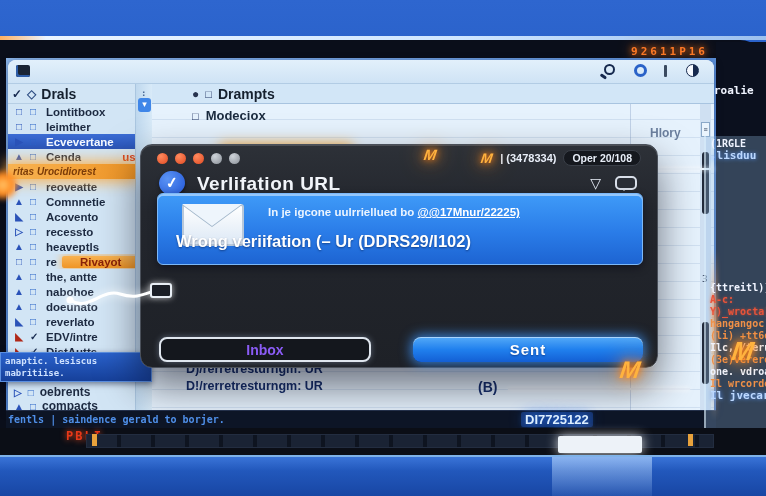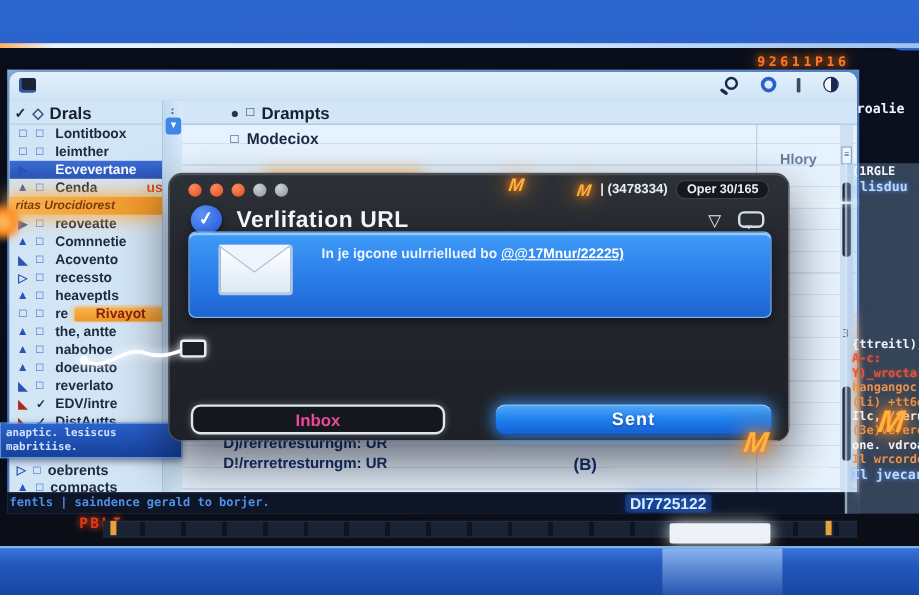--- a/index.html
+++ b/index.html
@@ -122,21 +122,21 @@
     box-shadow:0 0 10px rgba(70,140,255,.45),inset 0 0 8px rgba(70,140,255,.25);}
   .txtinput{left:74px;top:10px;width:140px;height:32px;background:#101318;border:2px solid #c8d0da;
     border-radius:6px;color:#e8eef8;font:13px "Liberation Sans",sans-serif;padding:0 8px;}
   .inp-div{left:222px;top:12px;width:1px;height:28px;background:#6a7584;}
   .verifybtn{left:228px;top:7px;width:168px;height:37px;border:none;border-radius:8px;cursor:pointer;
     background:linear-gradient(180deg,#64b6ff 0%,#2b8bf5 45%,#0a6ae8 100%);
     color:#fff;font:bold italic 17px "Liberation Sans",sans-serif;letter-spacing:.5px;
     box-shadow:0 0 16px 3px rgba(60,150,255,.9),inset 0 1px 0 rgba(255,255,255,.6);
     text-shadow:0 1px 2px rgba(0,20,80,.5);}
   .inboxbtn{left:18px;top:192px;width:212px;height:25px;background:#14171d;border:2px solid #dfe6ee;
-    border-radius:8px;color:#ec4899;font:bold 14px "Liberation Sans",sans-serif;cursor:pointer;
+    border-radius:8px;color:#8b5cf6;font:bold 14px "Liberation Sans",sans-serif;cursor:pointer;
     box-shadow:0 0 6px rgba(200,220,255,.35);}
   .sentbtn{left:272px;top:192px;width:230px;height:25px;border:none;border-radius:8px;cursor:pointer;
     background:linear-gradient(180deg,#54aaf8 0%,#2080ee 50%,#135fd4 100%);
     color:#fff;font:bold 15px "Liberation Sans",sans-serif;letter-spacing:1px;
     box-shadow:0 0 12px 2px rgba(60,150,255,.8),inset 0 1px 0 rgba(255,255,255,.5);
     text-shadow:0 1px 2px rgba(0,20,80,.5);}
 
   
   .wiresvg{left:40px;top:270px;width:140px;height:50px;overflow:visible;}
   .connector{left:150px;top:283px;width:22px;height:15px;background:#1a1e26;border:2px solid #e8eef5;
@@ -383,32 +383,33 @@
     <div class="abs lights">
       <div class="light l-red"></div>
       <div class="light l-red"></div>
       <div class="light l-red"></div>
       <div class="light l-gray"></div>
       <div class="light l-gray"></div>
     </div>
     <div class="abs dlg-top-right">
       <span class="mlogo" style="font-size:14px;position:static;">M</span>
       <span class="dlg-num">| (3478334)</span>
-      <span class="dlg-tag">Oper 30/165</span>
+      <span class="dlg-tag">Oper 20/108</span>
     </div>
     <div class="abs badge">✓</div>
     <div class="abs dlg-title">Verlifation URL</div>
     <div class="abs dd-icon">▽</div>
     <div class="abs bubble"></div>
 
     <div class="abs bluepanel">
       <div class="abs envelope"></div>
       <div class="abs msg1">
         <span>In je igcone uulrriellued bo </span><span class="lnk">@@17Mnur/22225)</span>
       </div>
+      <div class="abs msg2">Wrong veriifation (– Ur (DDRS29/I102)</div>
     </div>
 
 
     <button class="abs inboxbtn">Inbox</button>
     <button class="abs sentbtn">Sent</button>
   </div>
 
   <svg class="abs wiresvg" viewBox="0 0 140 50">
     <path d="M30,30 C48,42 62,18 80,24 S108,22 118,20" fill="none" stroke="#ffffff" stroke-width="3" style="filter:drop-shadow(0 0 4px #ffffff);" stroke-linecap="round"></path>
     <circle cx="30" cy="30" r="3.5" fill="#fff" style="filter:drop-shadow(0 0 5px #fff);"></circle>

